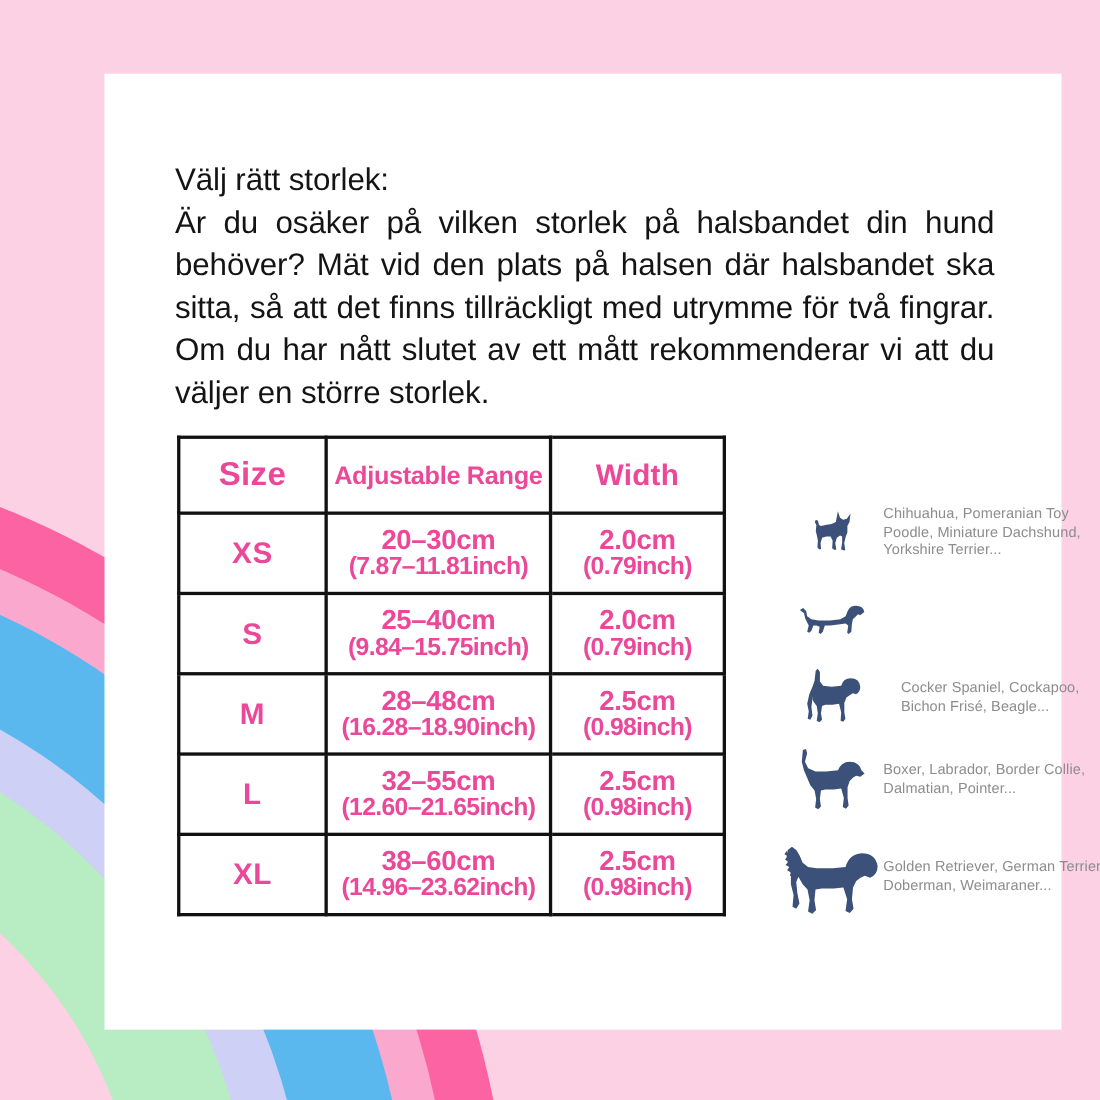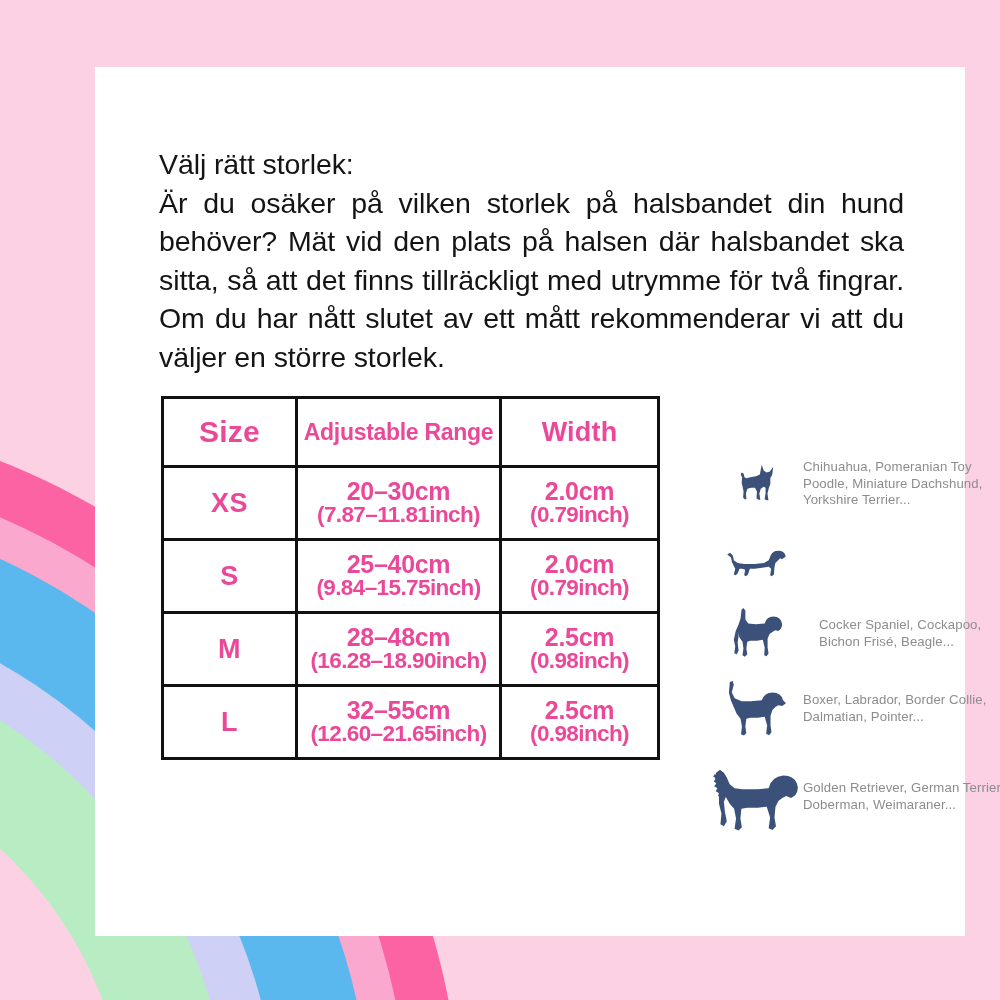--- a/index.html
+++ b/index.html
@@ -229,20 +229,31 @@
           <td class="v-size">L</td>
           <td class="v-cell narrow">
             <span class="metric">32–55cm</span>
             <span class="imperial">(12.60–21.65inch)</span>
           </td>
           <td class="v-cell">
             <span class="metric">2.5cm</span>
             <span class="imperial">(0.98inch)</span>
           </td>
         </tr>
+        <tr>
+          <td class="v-size">XL</td>
+          <td class="v-cell narrow">
+            <span class="metric">38–60cm</span>
+            <span class="imperial">(14.96–23.62inch)</span>
+          </td>
+          <td class="v-cell">
+            <span class="metric">2.5cm</span>
+            <span class="imperial">(0.98inch)</span>
+          </td>
+        </tr>
       </tbody>
     </table>
 
     <div id="breeds">
 
       <div class="breed-row r0">
         <div class="breed-icon">
           <svg width="48" height="44" viewBox="0 0 100 92" xmlns="http://www.w3.org/2000/svg">
             <path fill="#3c5179" d="M62 6 L58 26 L50 30 L38 32 L30 34 L26 32 L24 24 L20 22 L18 26 L21 32 L20 44 L22 52 L24 62 L23 74 L26 78 L30 78 L29 66 L32 56 L40 54 L48 54 L52 62 L51 76 L55 79 L59 79 L57 66 L60 56 L66 52 L70 54 L70 66 L68 78 L72 80 L76 80 L74 66 L77 54 L80 46 L80 34 L84 26 L86 10 L79 20 L72 22 L66 18 Z"></path>
           </svg>

